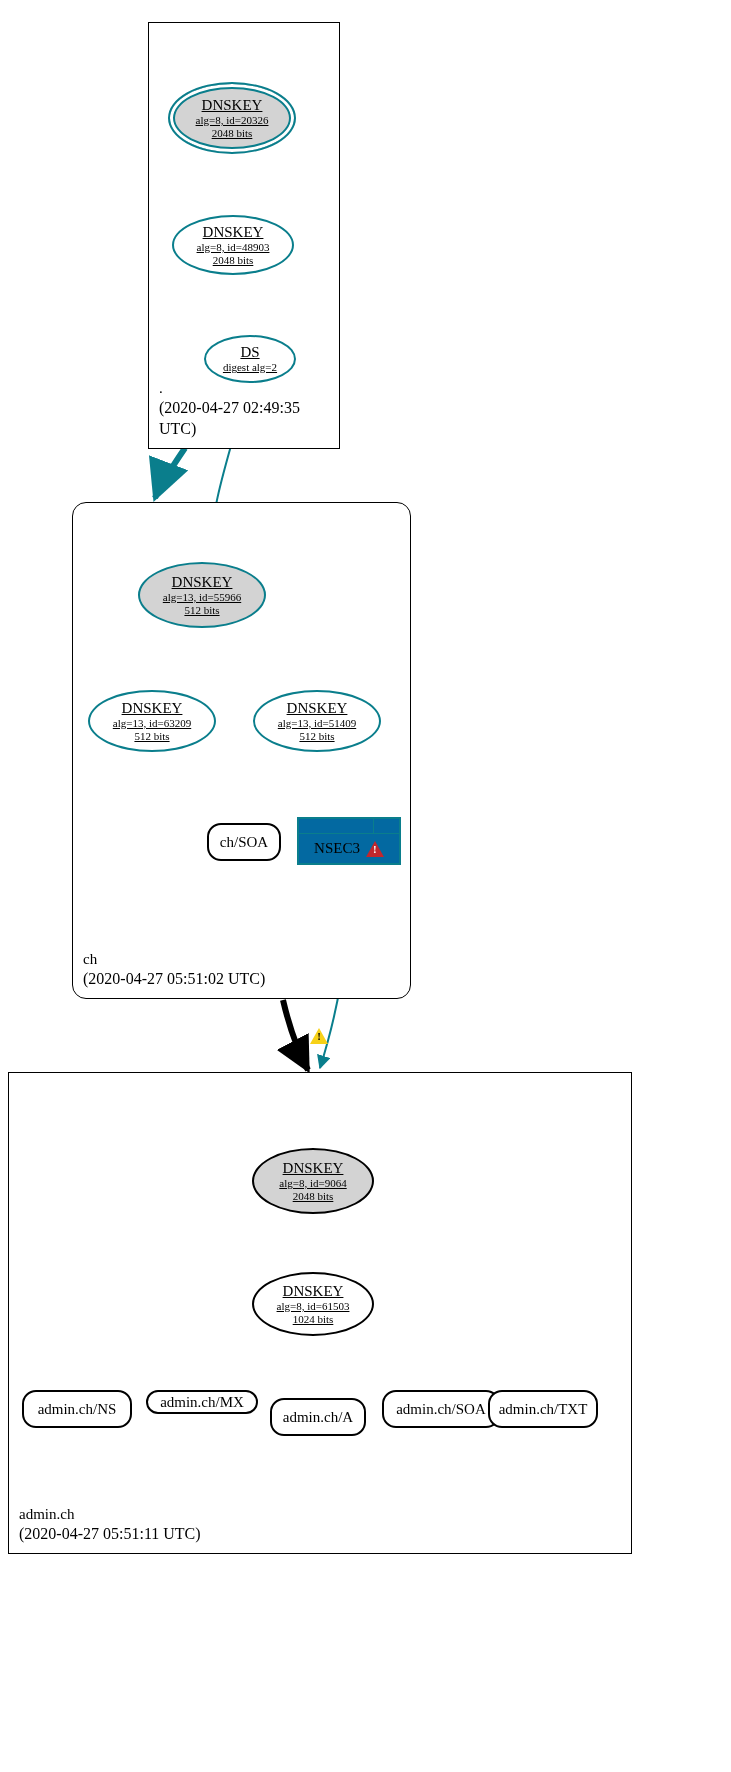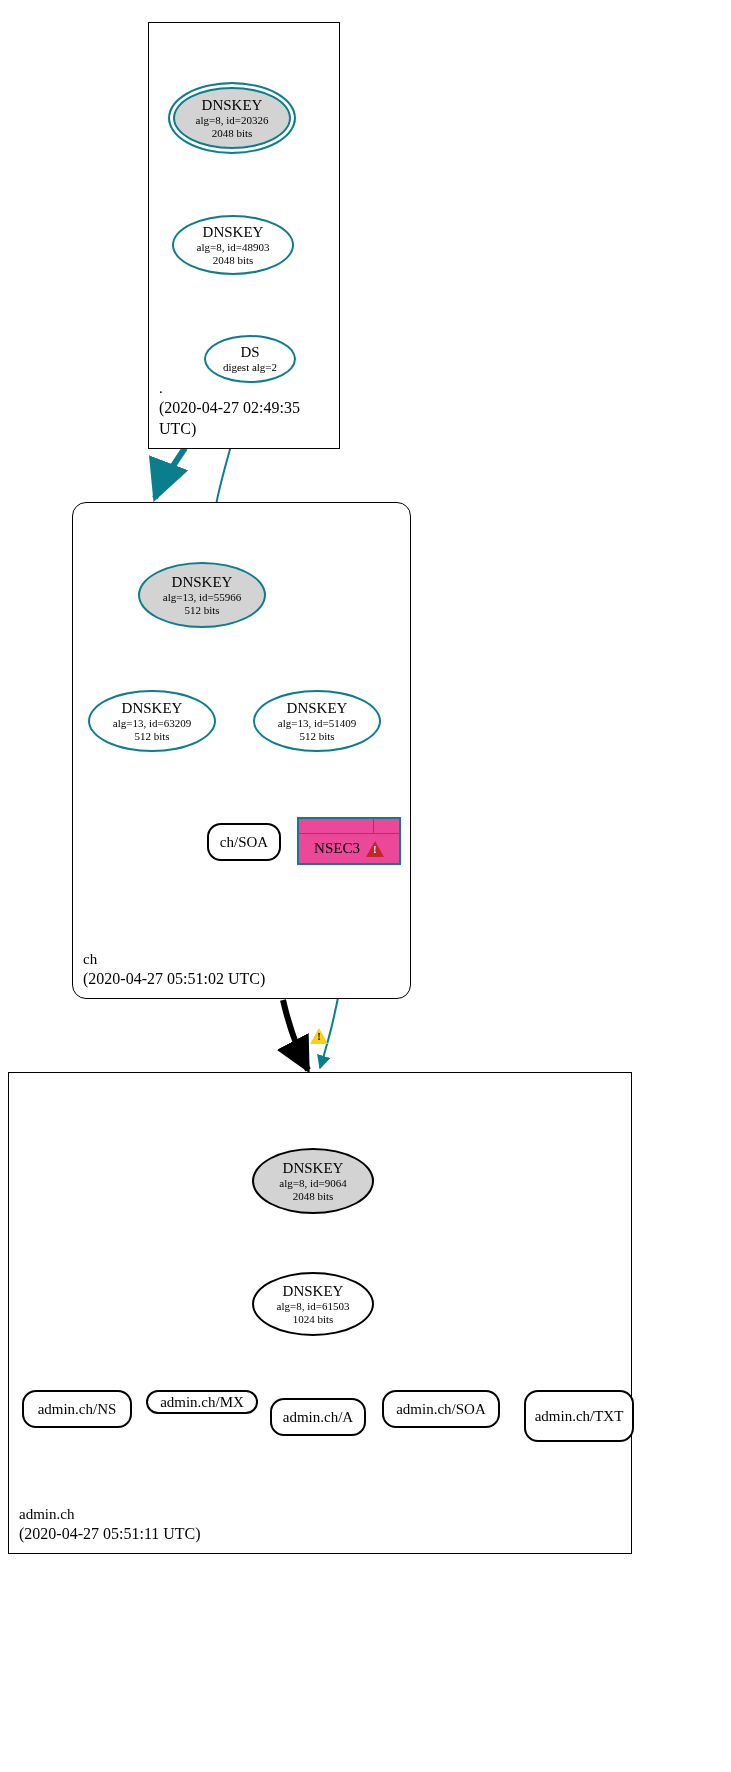--- a/index.html
+++ b/index.html
@@ -34,20 +34,21 @@
     position: absolute;
     text-align: center;
     display: flex;
     flex-direction: column;
     justify-content: center;
     align-items: center;
     box-sizing: border-box;
   }
   .ellipse {
     border-radius: 50%;
+    text-decoration: underline;
   }
   .teal-border { border: 2px solid #0a7e8c; }
   .double-ring {
     border: 2px solid #0a7e8c;
     box-shadow: inset 0 0 0 3px #fff, inset 0 0 0 5px #0a7e8c;
   }
   .gray-fill { background: #d3d3d3; }
   .white-fill { background: #fff; }
   .black-border { border: 2px solid #000; }
   .roundrect {
@@ -63,21 +64,21 @@
     position: absolute;
     top: 0; left: 0;
     width: 731px;
     height: 1772px;
     pointer-events: none;
   }
   .nsec3-box {
     position: absolute;
     width: 100px;
     border: 2px solid #0a7e8c;
-    background: #ec4899;
+    background: #0369a1;
   }
   .nsec3-top {
     height: 14px;
     border-bottom: 1px solid #0a7e8c;
     display: flex;
   }
   .nsec3-top > div {
     border-right: 1px solid #0a7e8c;
     flex: 3;
   }
@@ -257,15 +258,15 @@
 </div>
 <div class="node roundrect white-fill black-border record" style="left:146px; top:1390px; width:112px; height:24px;">
   <span>admin.ch/MX</span>
 </div>
 <div class="node roundrect white-fill black-border record" style="left:270px; top:1398px; width:96px; height:38px;">
   <span>admin.ch/A</span>
 </div>
 <div class="node roundrect white-fill black-border record" style="left:382px; top:1390px; width:118px; height:38px;">
   <span>admin.ch/SOA</span>
 </div>
-<div class="node roundrect white-fill black-border record" style="left:524px; top:1390px; width:110px; height:52px;font-family:Liberation Serif, serif;">
+<div class="node roundrect white-fill black-border record" style="left:488px; top:1390px; width:110px; height:38px;font-family:Liberation Serif, serif;">
   <span>admin.ch/TXT</span>
 </div>
 
 </body></html>

